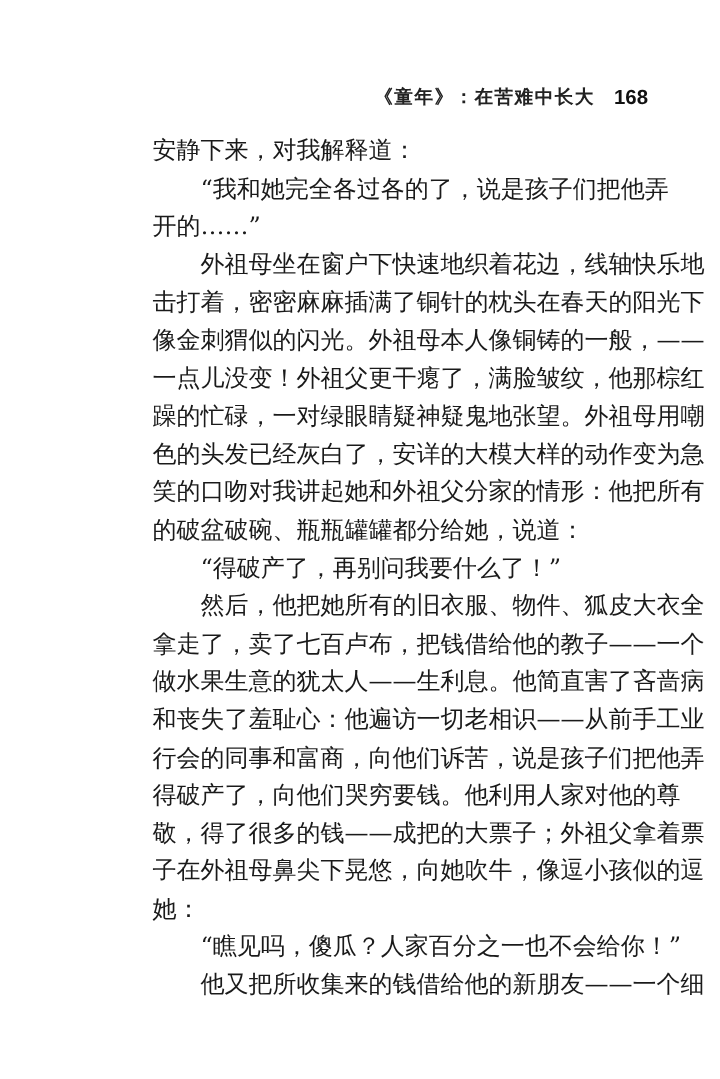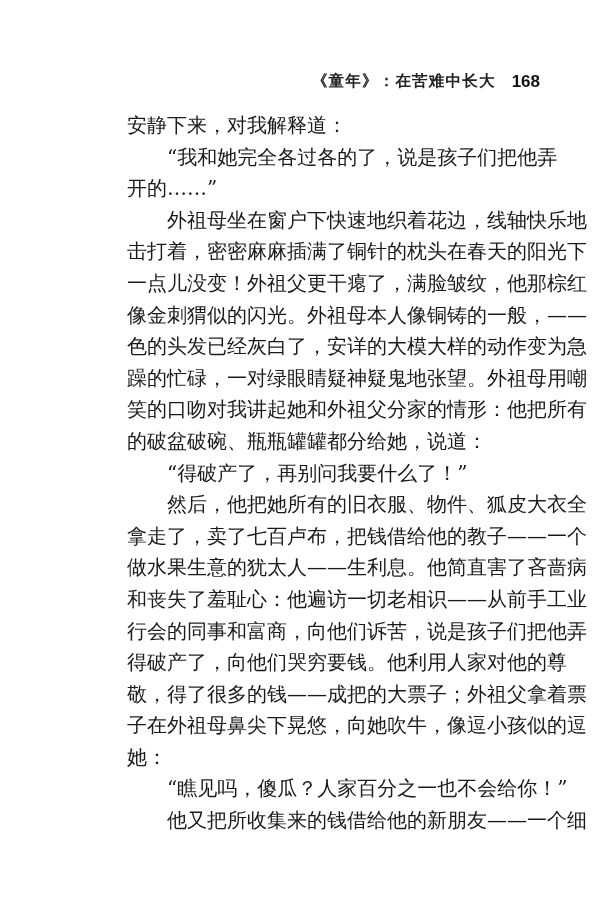--- a/index.html
+++ b/index.html
@@ -69,24 +69,24 @@
   <span class="header-title">《童年》：在苦难中长大</span>
   <span class="page-number">168</span>
 </div>
 
 <div class="body-text">
   <div class="line last">安静下来，对我解释道：</div>
   <div class="line indent">“我和她完全各过各的了，说是孩子们把他弄</div>
   <div class="line last">开的……”</div>
   <div class="line indent">外祖母坐在窗户下快速地织着花边，线轴快乐地</div>
   <div class="line">击打着，密密麻麻插满了铜针的枕头在春天的阳光下</div>
+  <div class="line">像金刺猬似的闪光。外祖母本人像铜铸的一般，——</div>
   <div class="line">一点儿没变！外祖父更干瘪了，满脸皱纹，他那棕红</div>
-  <div class="line">像金刺猬似的闪光。外祖母本人像铜铸的一般，——</div>
+  <div class="line">躁的忙碌，一对绿眼睛疑神疑鬼地张望。外祖母用嘲</div>
   <div class="line">色的头发已经灰白了，安详的大模大样的动作变为急</div>
-  <div class="line">躁的忙碌，一对绿眼睛疑神疑鬼地张望。外祖母用嘲</div>
   <div class="line">笑的口吻对我讲起她和外祖父分家的情形：他把所有</div>
   <div class="line last">的破盆破碗、瓶瓶罐罐都分给她，说道：</div>
   <div class="line indent last">“得破产了，再别问我要什么了！”</div>
   <div class="line indent">然后，他把她所有的旧衣服、物件、狐皮大衣全</div>
   <div class="line">拿走了，卖了七百卢布，把钱借给他的教子——一个</div>
   <div class="line">做水果生意的犹太人——生利息。他简直害了吝啬病</div>
   <div class="line">和丧失了羞耻心：他遍访一切老相识——从前手工业</div>
   <div class="line">行会的同事和富商，向他们诉苦，说是孩子们把他弄</div>
   <div class="line">得破产了，向他们哭穷要钱。他利用人家对他的尊</div>
   <div class="line">敬，得了很多的钱——成把的大票子；外祖父拿着票</div>

